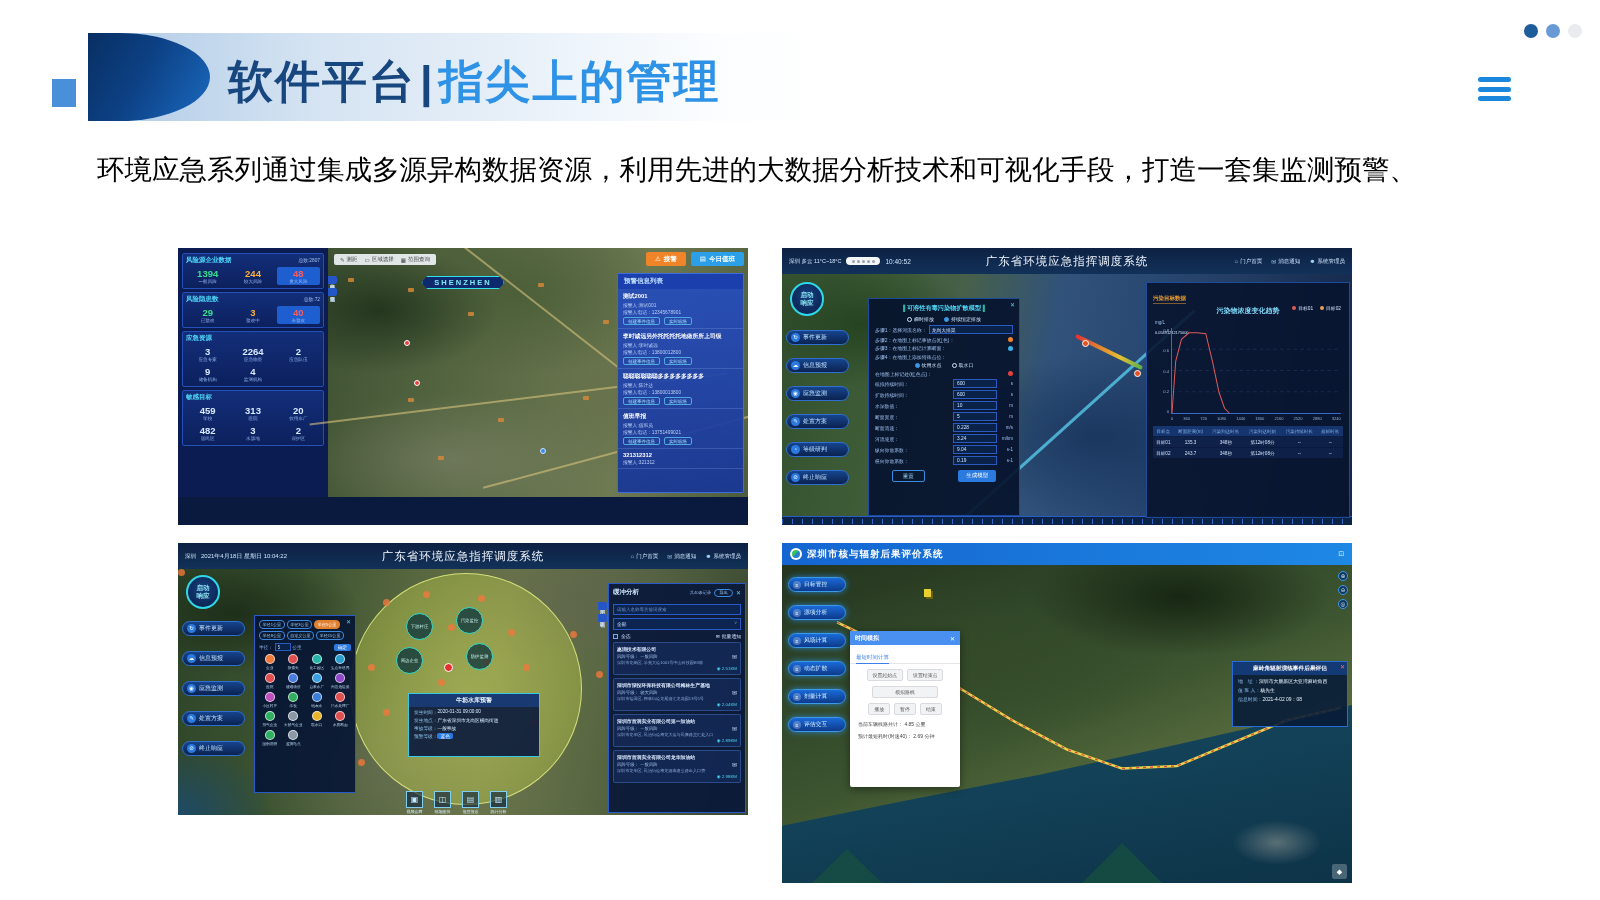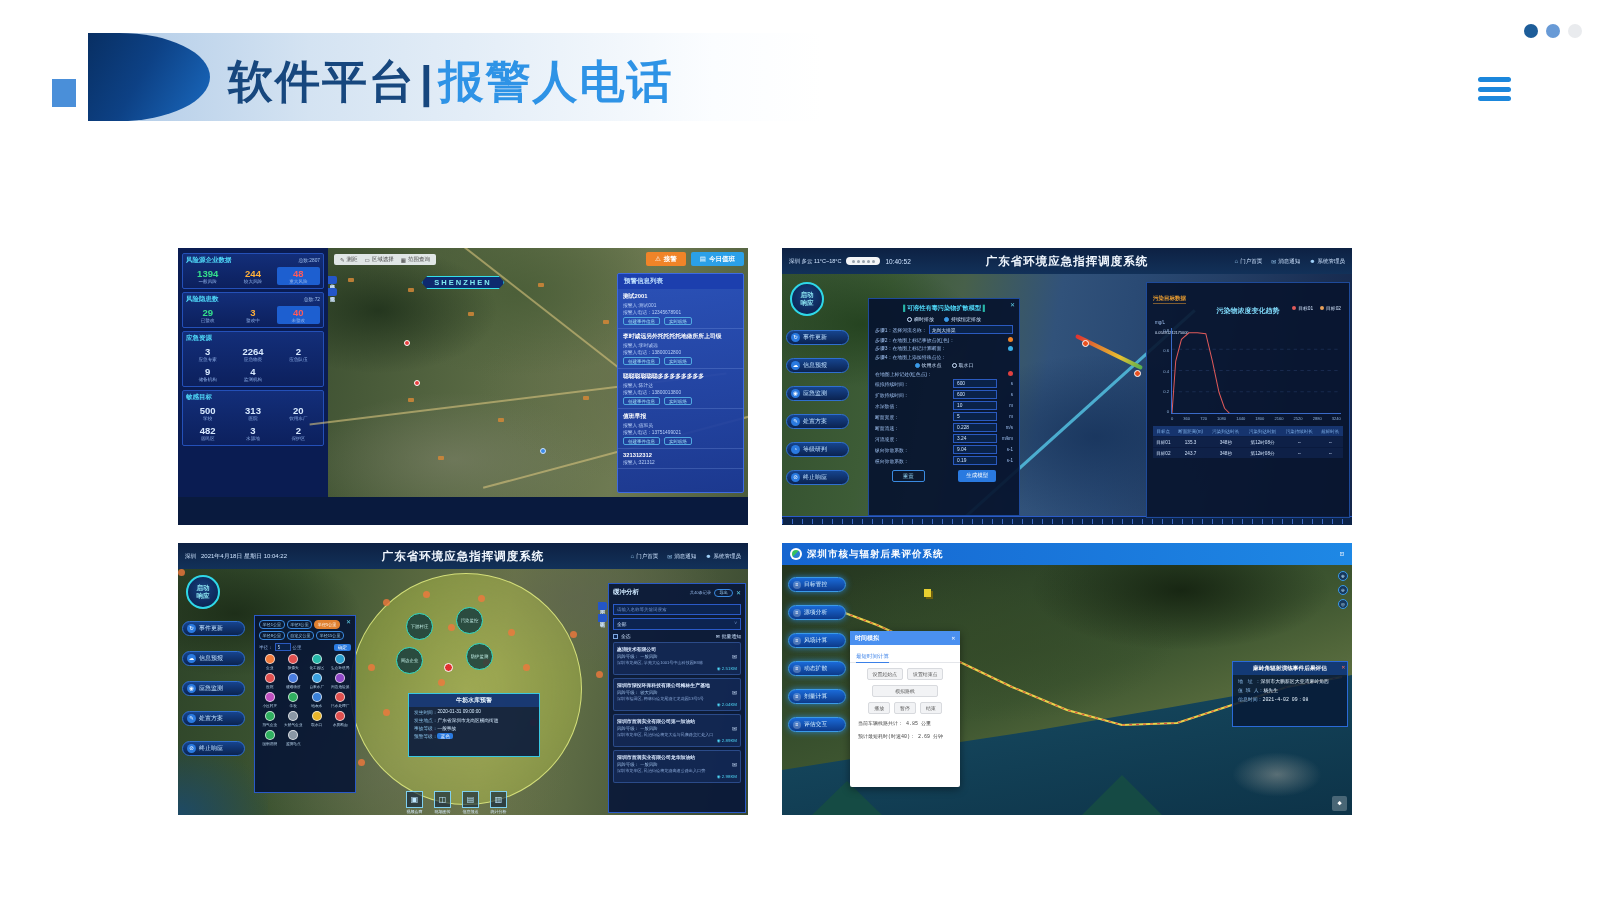--- a/index.html
+++ b/index.html
@@ -20,24 +20,24 @@
 .d1{background:#1d5d99}.d2{background:#689ad6}.d3{background:#e9ebee}
 .hamburger { position:absolute; left:1478px; top:77px; width:33px; height:24px; display:flex; flex-direction:column; justify-content:space-between; cursor:pointer; }
 .hamburger span { height:5px; border-radius:2.5px; background:#1b87dc; }
 .body-text { position:absolute; left:97px; top:150px; width:1428px; font-size:27.5px; color:#000; line-height:1.45; }
 
 
 .mini { position:absolute; width:570px; overflow:hidden; background:#091a3e; }
 .p1 { left:178px; top:248px; height:277px; }
 .p2 { left:782px; top:248px; height:277px; }
 .p3 { left:178px; top:543px; height:272px; }
-.p4 { left:782px; top:543px; height:272px;font-family:Liberation Mono, monospace; }
+.p4 { left:782px; top:543px; height:340px; }
 
 .nav-hdr { position:relative; height:26px; background:linear-gradient(180deg,#0d2143,#123159); display:flex; align-items:center; padding:0 7px; color:#cfe4ff; z-index:6; }
-.nav-title { position:absolute; left:50%; transform:translateX(-50%); font-size:11.5px; font-weight:bold; color:#f2f8ff; letter-spacing:1px; white-space:nowrap; }
+.nav-title { position:absolute; left:50%; transform:translateX(-50%); font-size:11.5px; font-weight:normal; color:#f2f8ff; letter-spacing:1px; white-space:nowrap; }
 .nav-left { display:flex; align-items:center; gap:5px; font-size:5.5px; color:#cfe4ff; }
 .nav-right { margin-left:auto; display:flex; gap:9px; font-size:5.5px; align-items:center; }
 .nav-item { display:flex; align-items:center; gap:2px; cursor:pointer; }
 .nav-item .gi { font-size:6px; color:#9fd0f8; }
 .notch { width:34px; height:8px; border-radius:4px; background:#f4f6f8; display:flex; align-items:center; justify-content:center; gap:2px; }
 .notch i { width:3px; height:3px; border-radius:50%; background:#9aa4ae; }
 
 .start-circle { position:absolute; width:34px; height:34px; border-radius:50%; border:2px solid #2fd8e8; background:radial-gradient(circle at 50% 40%,#15407f,#0a1d48); color:#8fe8f4; font-size:6.5px; font-weight:bold; display:flex; flex-direction:column; align-items:center; justify-content:center; line-height:1.25; cursor:pointer; z-index:5; }
 .pill { position:absolute; width:63px; height:15px; border-radius:8px; background:linear-gradient(180deg,#16448e,#0b2350); border:1px solid #2f6fd0; display:flex; align-items:center; gap:3px; padding:0 4px; cursor:pointer; z-index:5; }
 .pill .ico { width:9px; height:9px; border-radius:50%; background:#2a7ae0; color:#fff; font-size:5.5px; line-height:9px; text-align:center; flex:none; }
@@ -234,32 +234,32 @@
 .ctrl { width:10px; height:10px; border-radius:50%; background:rgba(16,50,100,.85); border:1px solid #3a9ae8; color:#bfe8ff; font-size:5.5px; line-height:9px; text-align:center; cursor:pointer; }
 .compass { position:absolute; right:5px; bottom:4px; width:15px; height:15px; background:rgba(250,250,250,.25); border-radius:2px; color:#fff; font-size:7px; line-height:15px; text-align:center; cursor:pointer; z-index:5; }
 </style>
 </head>
 <body>
 
 <div class="deco-square"></div>
 <div class="banner">
   <div class="banner-capsule"></div>
 </div>
-<h1 class="page-title"><span class="t1">软件平台</span><span class="tdiv">|</span><span class="t2">报警人电话</span></h1>
+<h1 class="page-title"><span class="t1">软件平台</span><span class="tdiv">|</span><span class="t2">指尖上的管理</span></h1>
 <div class="dots">
   <span class="dot d1"></span>
   <span class="dot d2"></span>
   <span class="dot d3"></span>
 </div>
 <div class="hamburger">
     <span></span>
     <span></span>
     <span></span>
   </div>
-<p class="body-text"><br></p>
+<p class="body-text"><span>环境应急系列通过集成多源异构数据资源，利用先进的大数据分析技术和可视化手段，打造一套集监测预警、</span><br></p>
 
 <div class="mini p1">
   <div class="p1-badge">SHENZHEN</div>
   <div class="p1-body">
     <div class="p1-stats">
       <div class="sg">
         <div class="sg-head">
             <span class="sg-title">风险源企业数据</span>
             <span class="sg-total">总数:2807</span>
           </div>
@@ -324,21 +324,21 @@
               <div class="sg-l">监测机构</div>
             </div>
         </div>
       </div>
       <div class="sg">
         <div class="sg-head">
             <span class="sg-title">敏感目标</span>
           </div>
         <div class="sg-grid">
           <div class="sg-item">
-              <div class="sg-v">500</div>
+              <div class="sg-v">459</div>
               <div class="sg-l">学校</div>
             </div>
           <div class="sg-item">
               <div class="sg-v">313</div>
               <div class="sg-l">医院</div>
             </div>
           <div class="sg-item">
               <div class="sg-v">20</div>
               <div class="sg-l">饮用水厂</div>
             </div>

